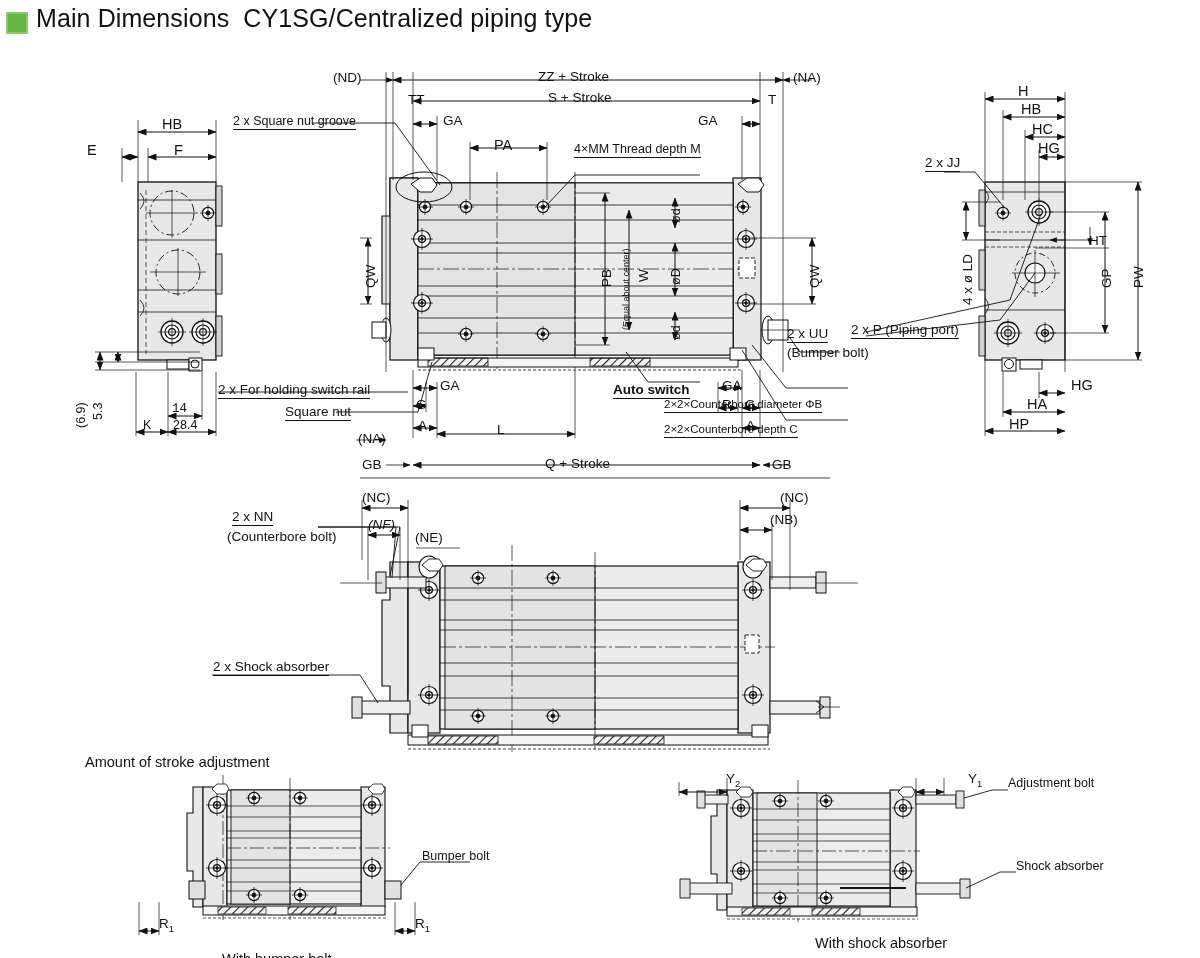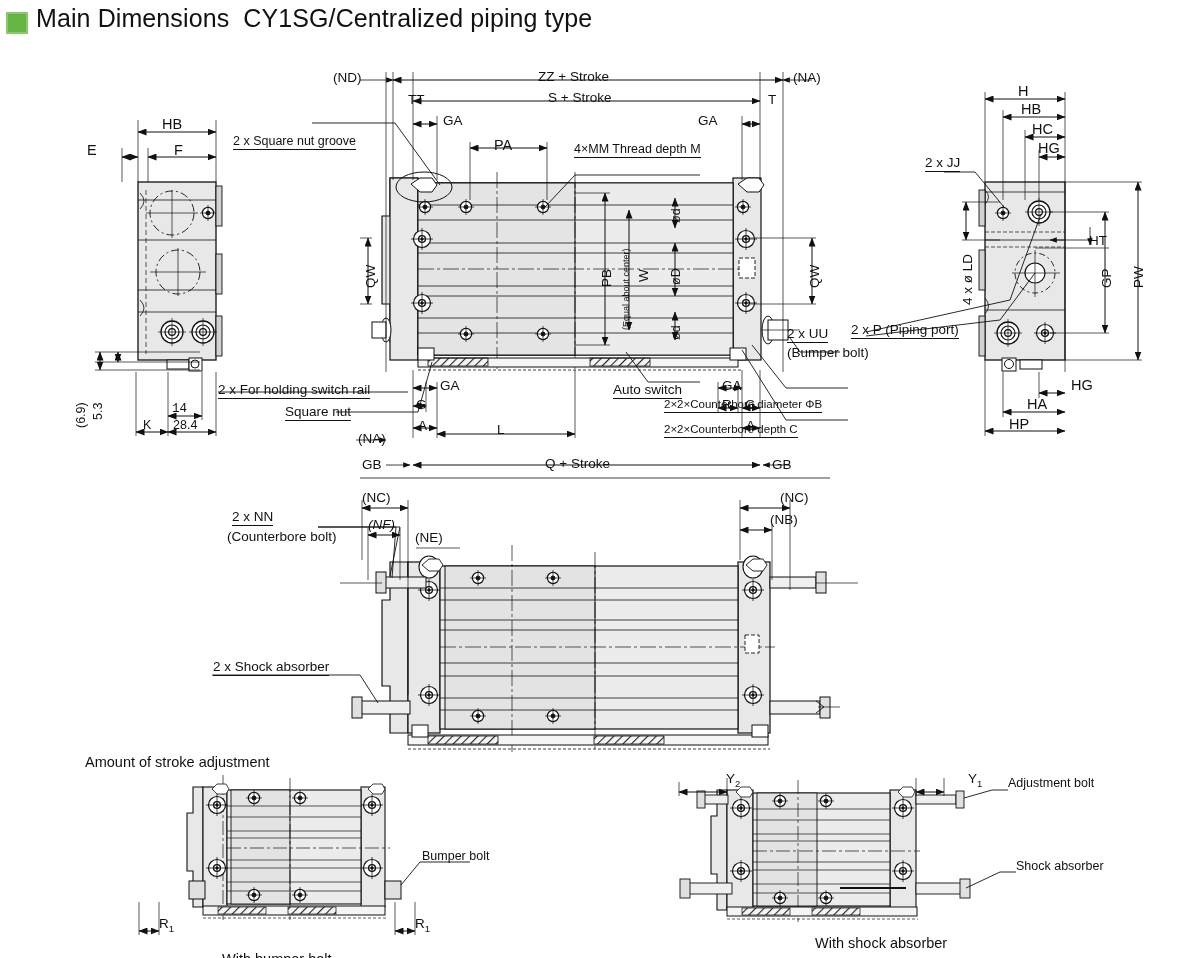--- a/index.html
+++ b/index.html
@@ -454,40 +454,40 @@
   <div class="lbl f13" style="left:538px;top:70px;">ZZ  + Stroke</div>
   <div class="lbl f13" style="left:548px;top:91px;">S  + Stroke</div>
   <div class="lbl f13" style="left:408px;top:93px;">TT</div>
   <div class="lbl f13" style="left:768px;top:93px;">T</div>
   <div class="lbl f13" style="left:443px;top:114px;">GA</div>
   <div class="lbl f13" style="left:698px;top:114px;">GA</div>
   <div class="lbl f14" style="left:494px;top:138px;">PA</div>
   <div class="lbl f9" style="left:466px;top:158px;"></div>
   <div class="lbl f9" style="left:466px;top:158px;opacity:0;">(Equal about center)</div>
   <div class="lbl f12 ul" style="left:574px;top:143px;">4×MM  Thread depth M</div>
-  <div class="lbl f12 ul" style="left:233px;top:115px;margin-top:20px;">2 x Square nut groove</div>
+  <div class="lbl f12 ul" style="left:233px;top:115px;">2 x Square nut groove</div>
 
   <div class="lbl f13 rot" style="left:600px;top:287px;">PB</div>
   <div class="lbl f13 rot" style="left:637px;top:282px;">W</div>
   <div class="lbl f9 rot" style="left:622px;top:330px;">(Equal about center)</div>
   <div class="lbl f12 rot" style="left:670px;top:223px;">ød</div>
   <div class="lbl f12 rot" style="left:670px;top:285px;">øD</div>
   <div class="lbl f12 rot" style="left:670px;top:340px;">ød</div>
   <div class="lbl f13 rot" style="left:364px;top:288px;">QW</div>
   <div class="lbl f13 rot" style="left:808px;top:288px;">QW</div>
 
   <div class="lbl f13" style="left:440px;top:379px;">GA</div>
   <div class="lbl f13" style="left:722px;top:379px;">GA</div>
   <div class="lbl f13" style="left:416px;top:398px;">G</div>
   <div class="lbl f13" style="left:745px;top:398px;">G</div>
   <div class="lbl f13" style="left:722px;top:398px;">R</div>
   <div class="lbl f13" style="left:418px;top:419px;">A</div>
   <div class="lbl f13" style="left:746px;top:419px;">A</div>
   <div class="lbl f13" style="left:497px;top:423px;">L</div>
-  <div class="lbl f13 ul" style="left:613px;top:383px;">Auto switch</div>
+  <div class="lbl f13 ul" style="left:613px;top:383px;font-weight:bold;">Auto switch</div>
   <div class="lbl f13 ul" style="left:218px;top:383px;">2 x For holding switch rail</div>
   <div class="lbl f13 ul" style="left:285px;top:405px;text-align:right;">Square nut</div>
   <div class="lbl f13" style="left:358px;top:432px;">(NA)</div>
   <div class="lbl f13" style="left:362px;top:458px;">GB</div>
   <div class="lbl f13" style="left:772px;top:458px;">GB</div>
   <div class="lbl f13" style="left:545px;top:457px;">Q  + Stroke</div>
   <div class="lbl f13 ul" style="left:787px;top:327px;">2 x  UU</div>
   <div class="lbl f13" style="left:787px;top:346px;">(Bumper bolt)</div>
   <div class="lbl f11 ul" style="left:664px;top:399px;">2×2×Counterbore diameter ΦB</div>
   <div class="lbl f11 ul" style="left:664px;top:424px;">2×2×Counterbore depth C</div>

